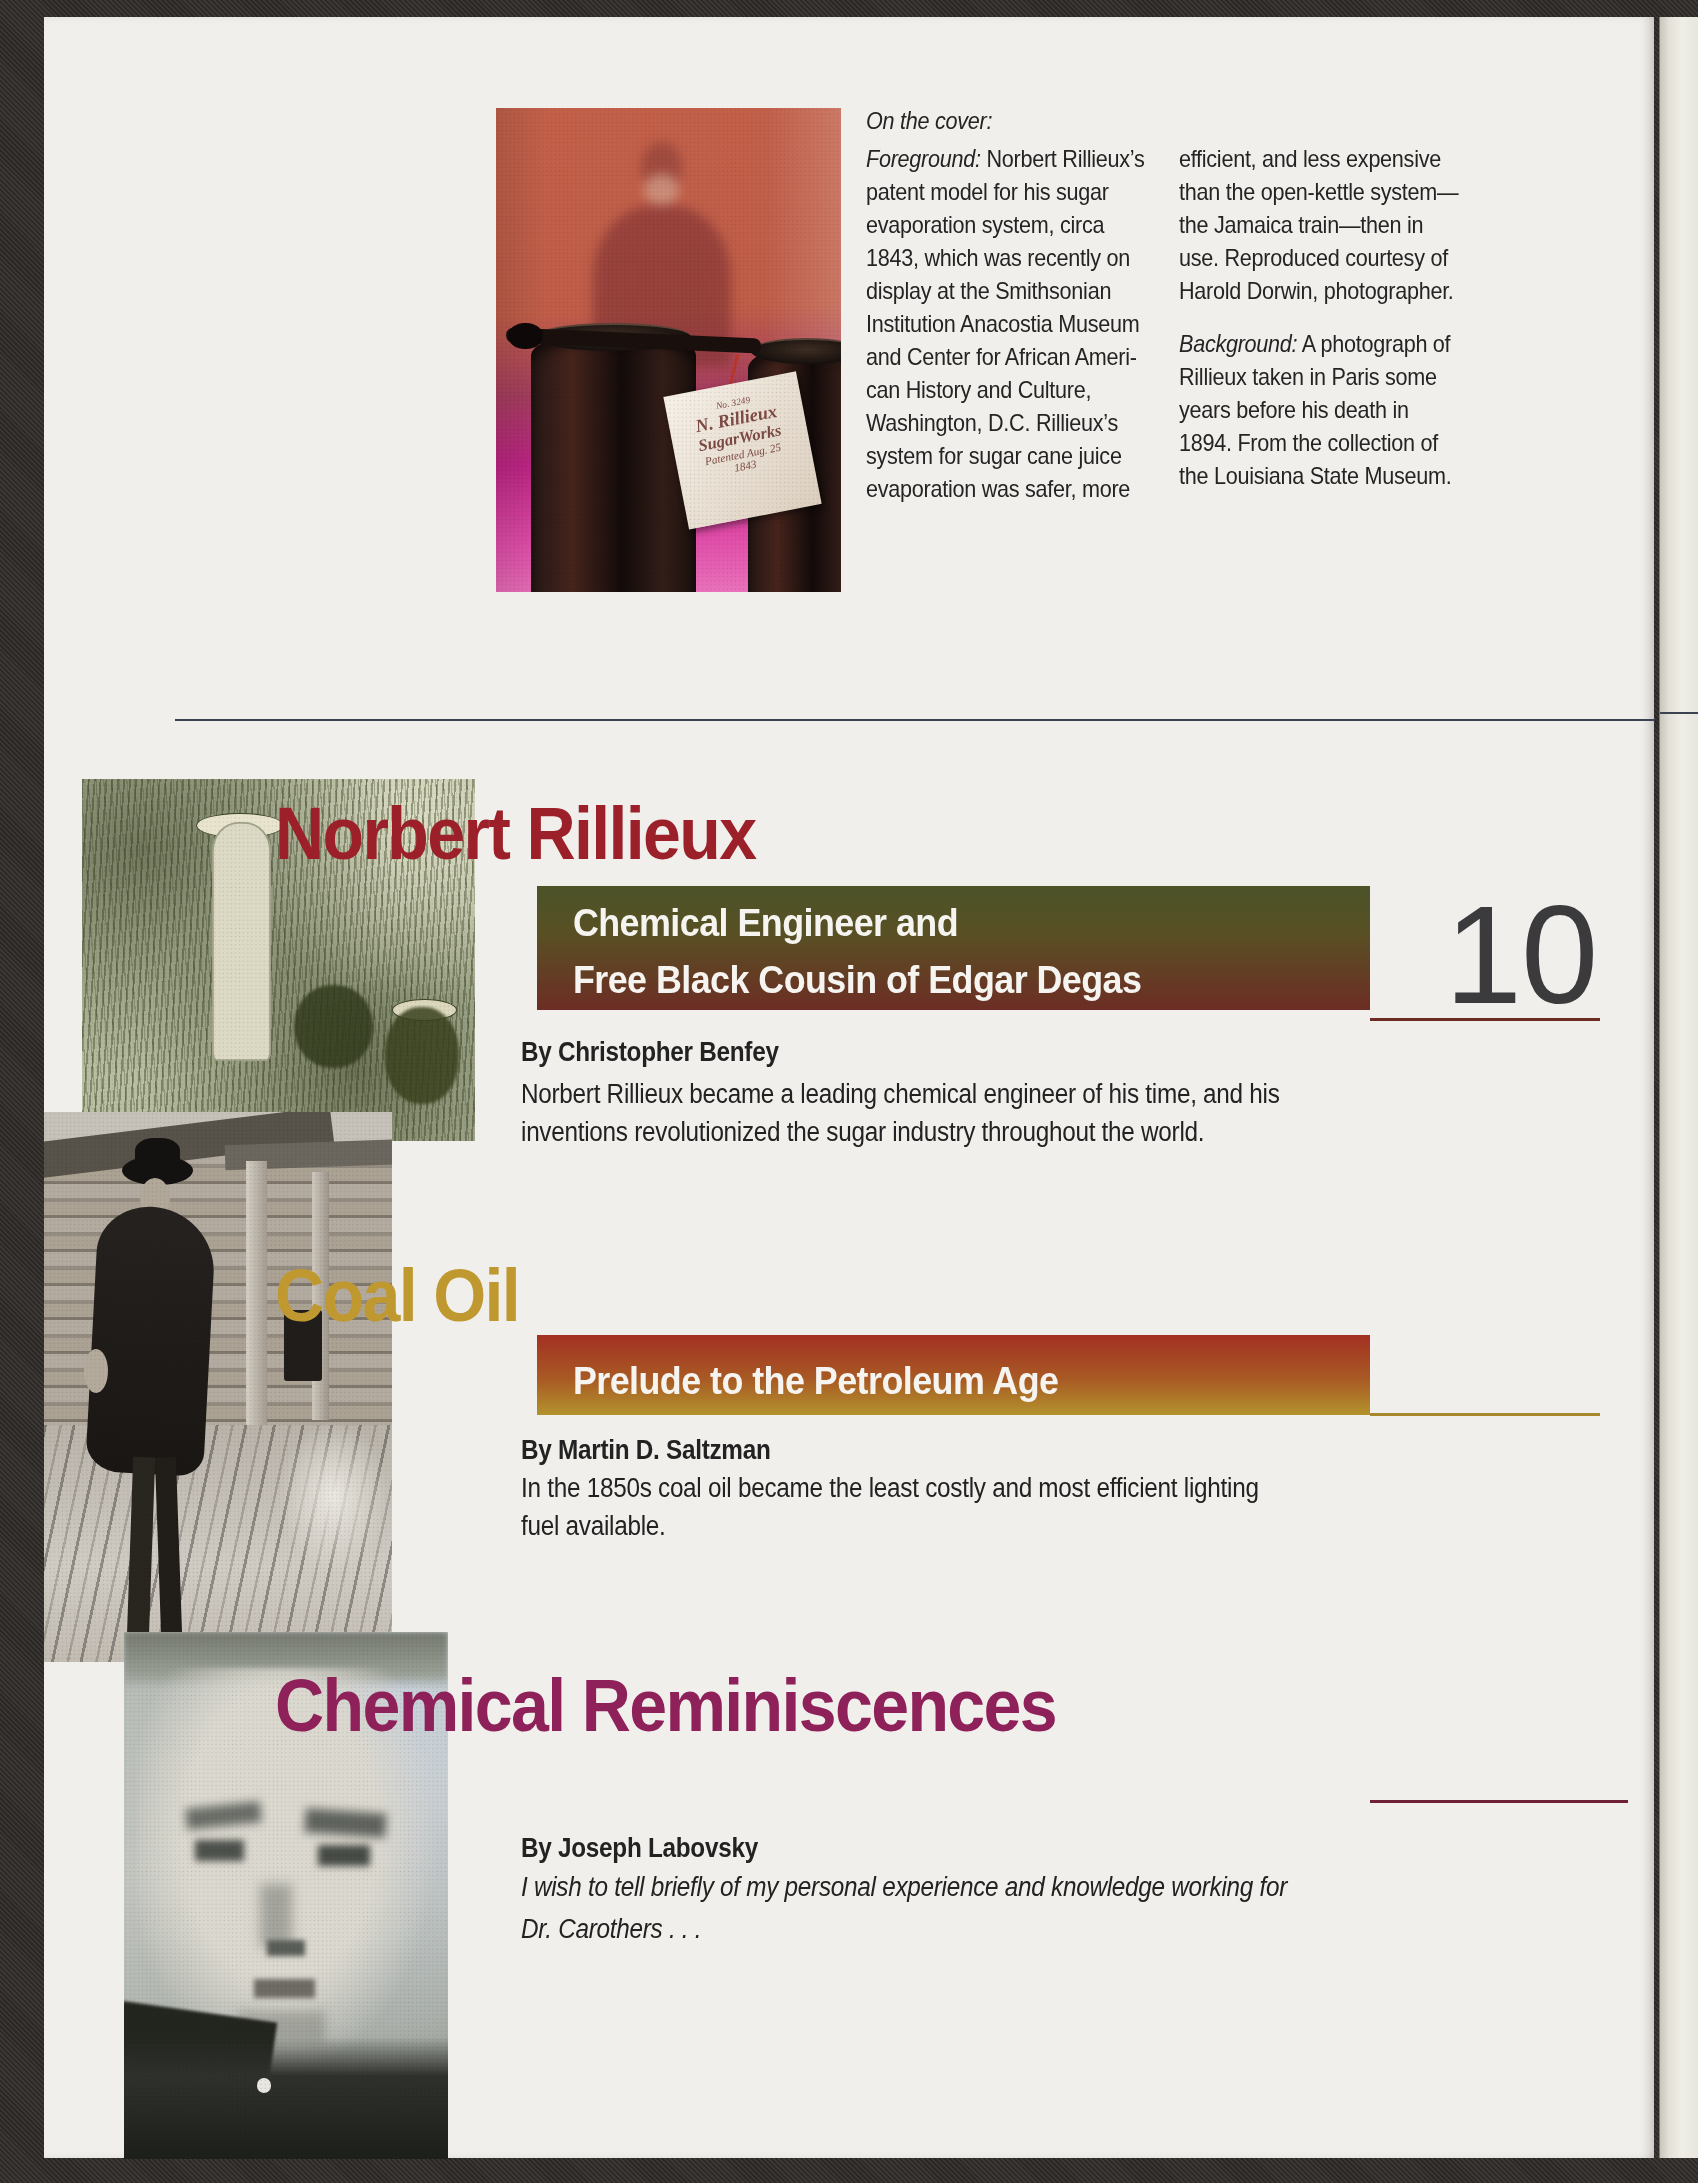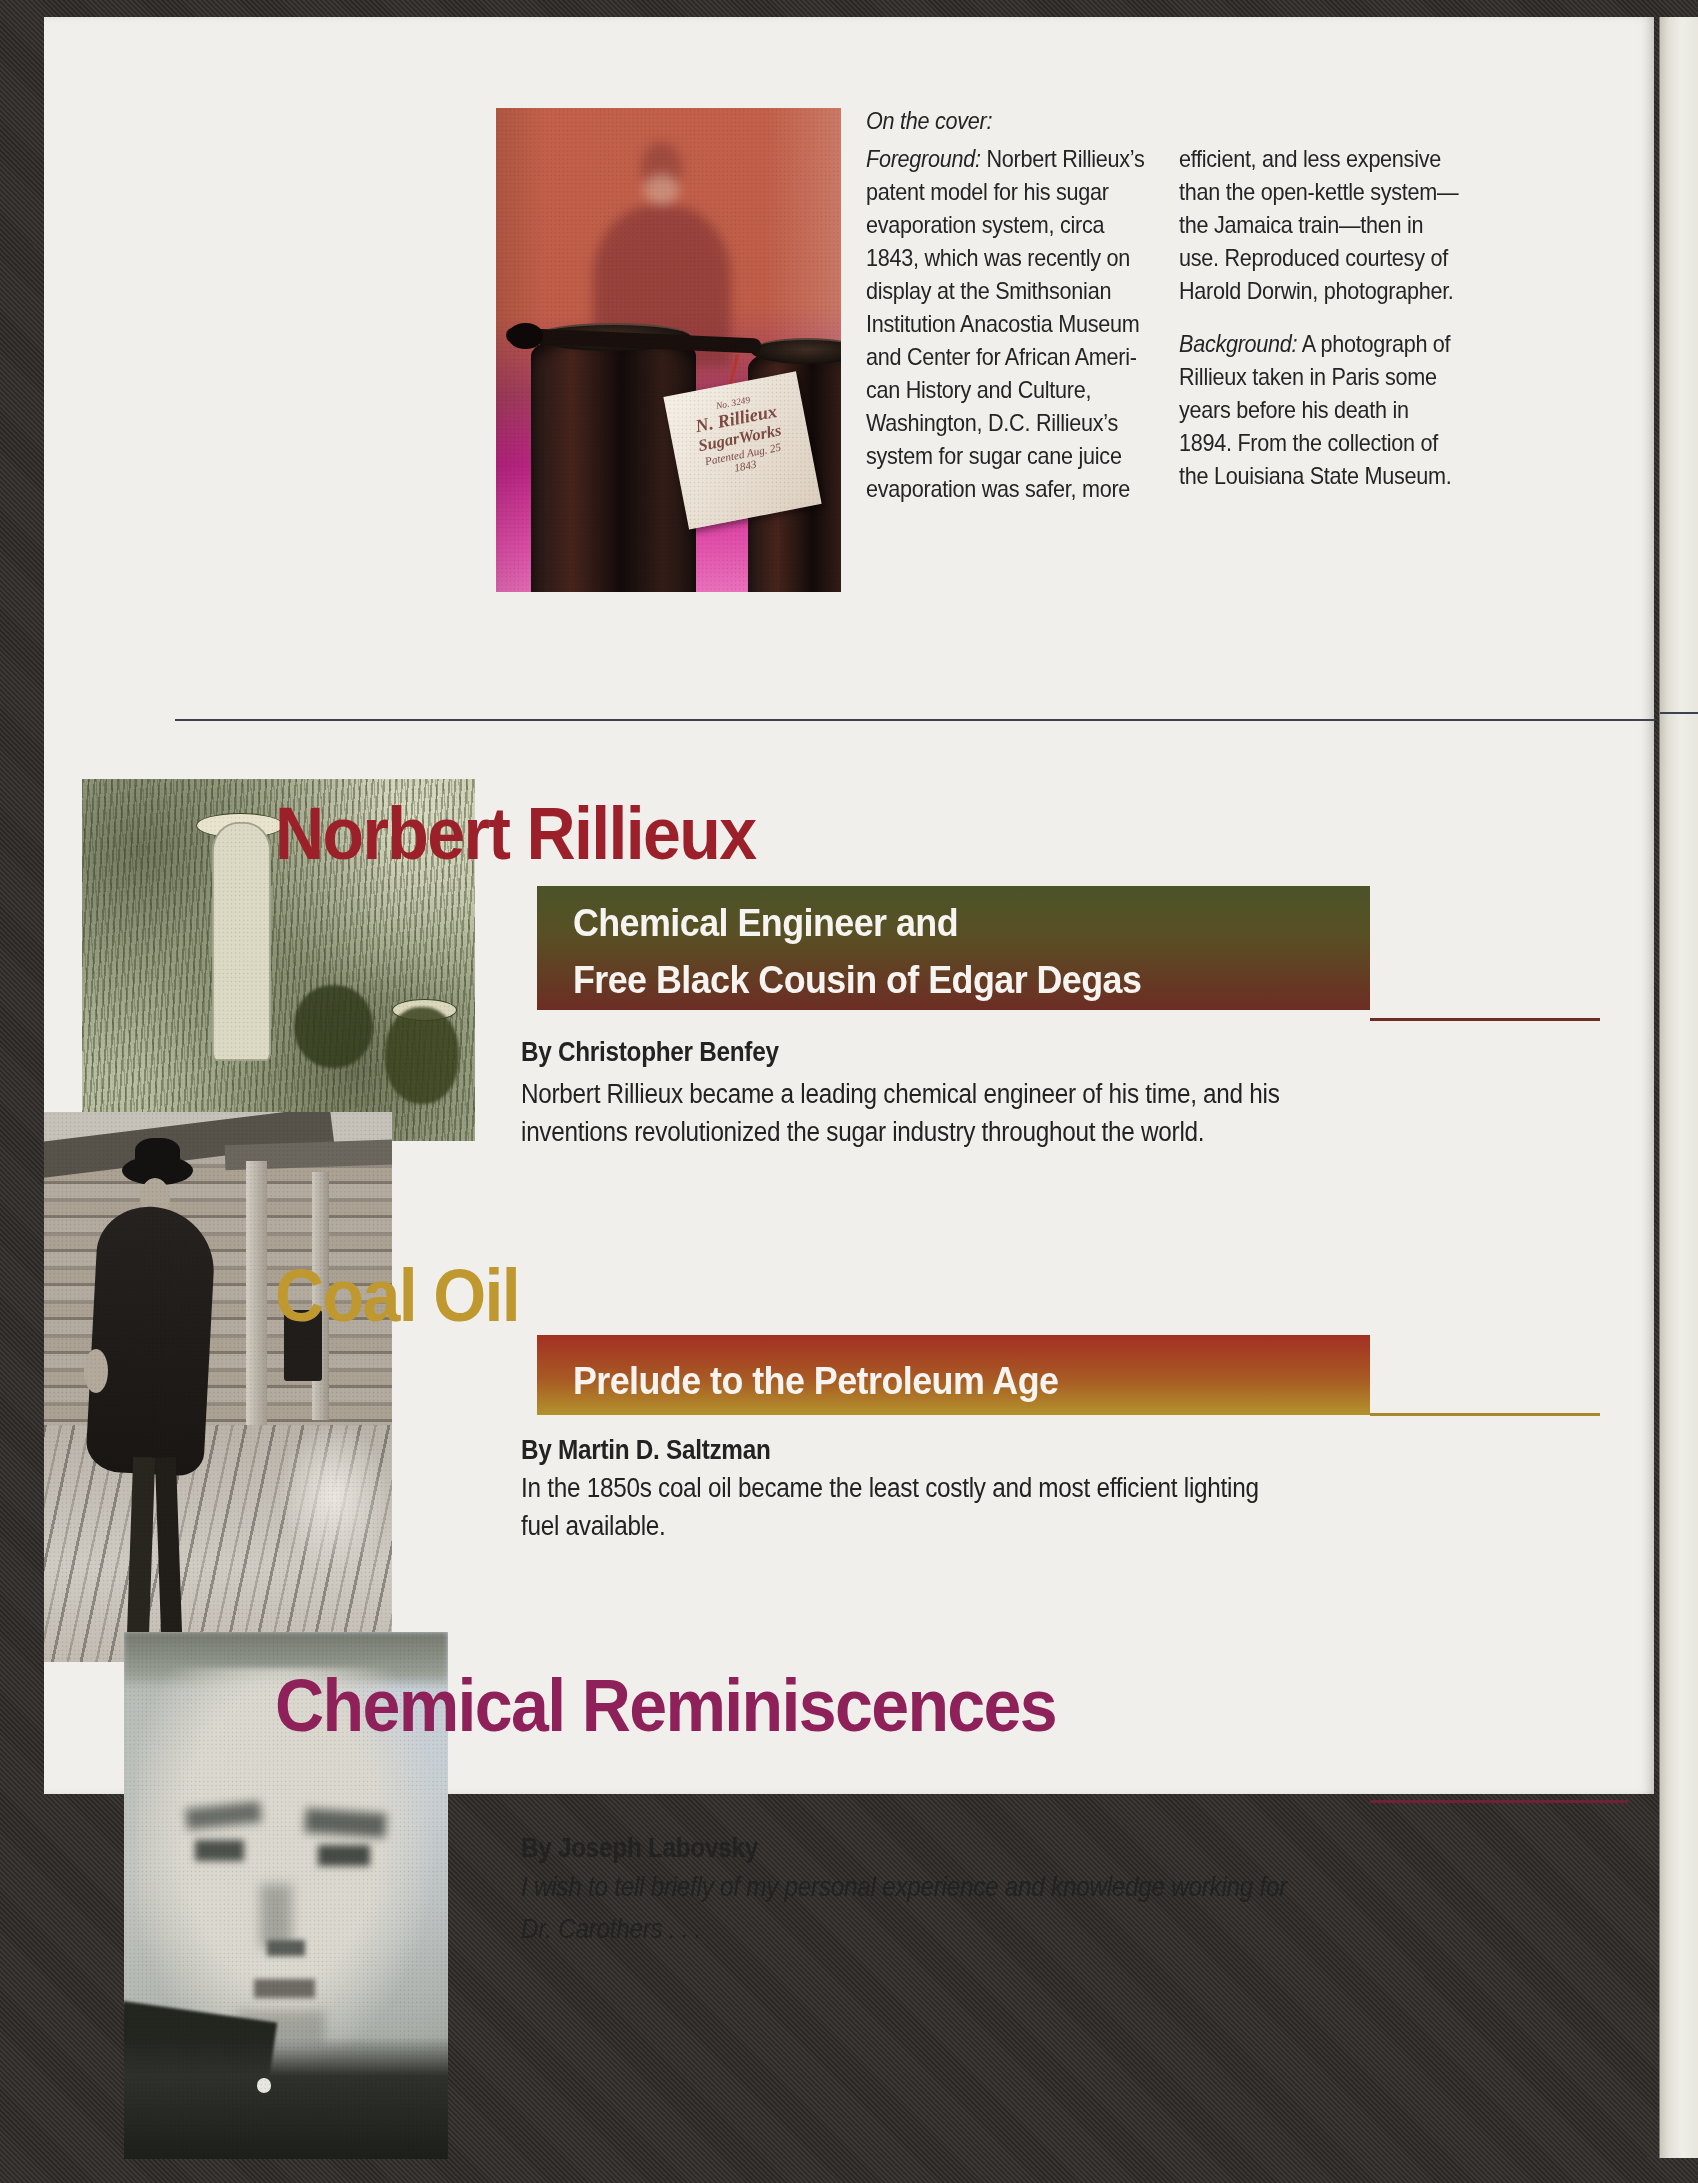--- a/index.html
+++ b/index.html
@@ -4,21 +4,21 @@
 <style>
   html,body{margin:0;padding:0;}
   body{
     width:1699px;height:2183px;position:relative;overflow:hidden;
     background:
       repeating-linear-gradient(45deg, rgba(255,255,255,.03) 0 1.8px, rgba(0,0,0,.18) 1.8px 3.5px),
       #34312d;
     font-family:"Liberation Sans", sans-serif;
   }
   .page{
-    position:absolute;left:44px;top:16.5px;width:1610px;height:1777px;
+    position:absolute;left:44px;top:16.5px;width:1610px;height:2141px;
     background:#f1efeb;
     box-shadow: inset -8.3px 0 13px -7px rgba(0,0,0,.28);
   }
   .sliver{
     position:absolute;left:1659px;top:16.5px;width:40px;height:2141px;
     background:linear-gradient(90deg,#c9c6bc 0,#e2e0d7 22%,#efeee7 55%,#e7e5dc 100%);
     border-left:1.8px solid #7e7c75;
   }
   .sliver .sliver-divider{position:absolute;left:0;top:695px;width:100%;height:2.4px;background:#3c4252;}
   .abs{position:absolute;}
@@ -198,20 +198,21 @@
     <div class="abs fig-hat2"></div>
     <div class="abs fig-sit2"></div>
   </div>
   <div class="abs art-title cond92" style="left:231px;top:780px;color:#9c2029;">Norbert Rillieux</div>
   <div class="abs banner" style="top:869px;height:124px;background:linear-gradient(180deg,#4c5329 0%,#585024 38%,#6d2d24 100%);">
     <div class="btxt cond92" style="padding-top:8.3px;">
       <div>Chemical Engineer and</div>
       <div>Free Black Cousin of Edgar Degas</div>
     </div>
   </div>
+  <div class="abs pagenum" style="left:1258px;top:868px;">10</div>
   <div class="abs rule" style="left:1326px;top:1001px;width:230px;background:#6d2d24;"></div>
   <div class="abs byline cond" style="left:477px;top:1020px;">By Christopher Benfey</div>
   <div class="abs desc cond" style="left:477px;top:1058px;">Norbert Rillieux became a leading chemical engineer of his time, and his
 inventions revolutionized the sugar industry throughout the world.</div>
 
   <div class="abs photo dots man-photo">
     <div class="abs mp-wall"></div>
     <div class="abs mp-roof"></div>
     <div class="abs mp-roof2"></div>
     <div class="abs mp-post"></div>

